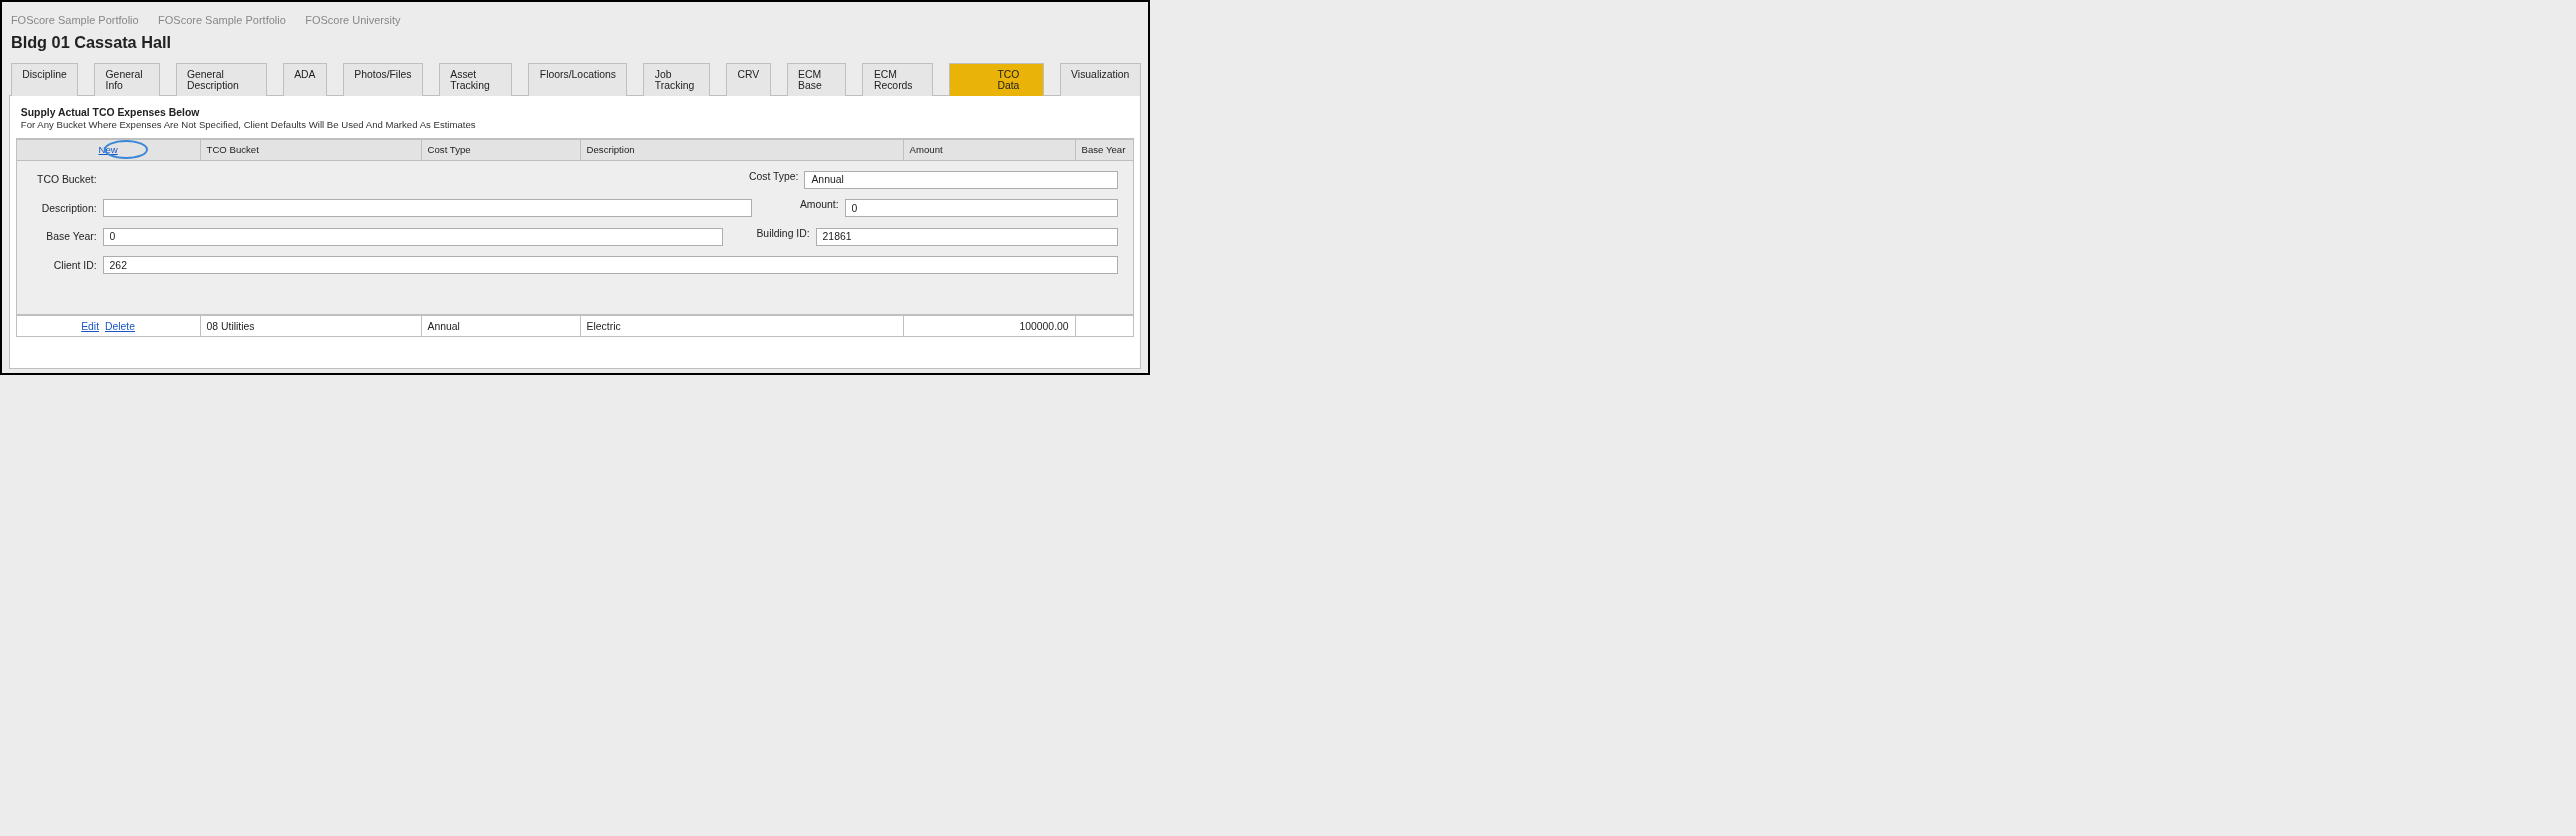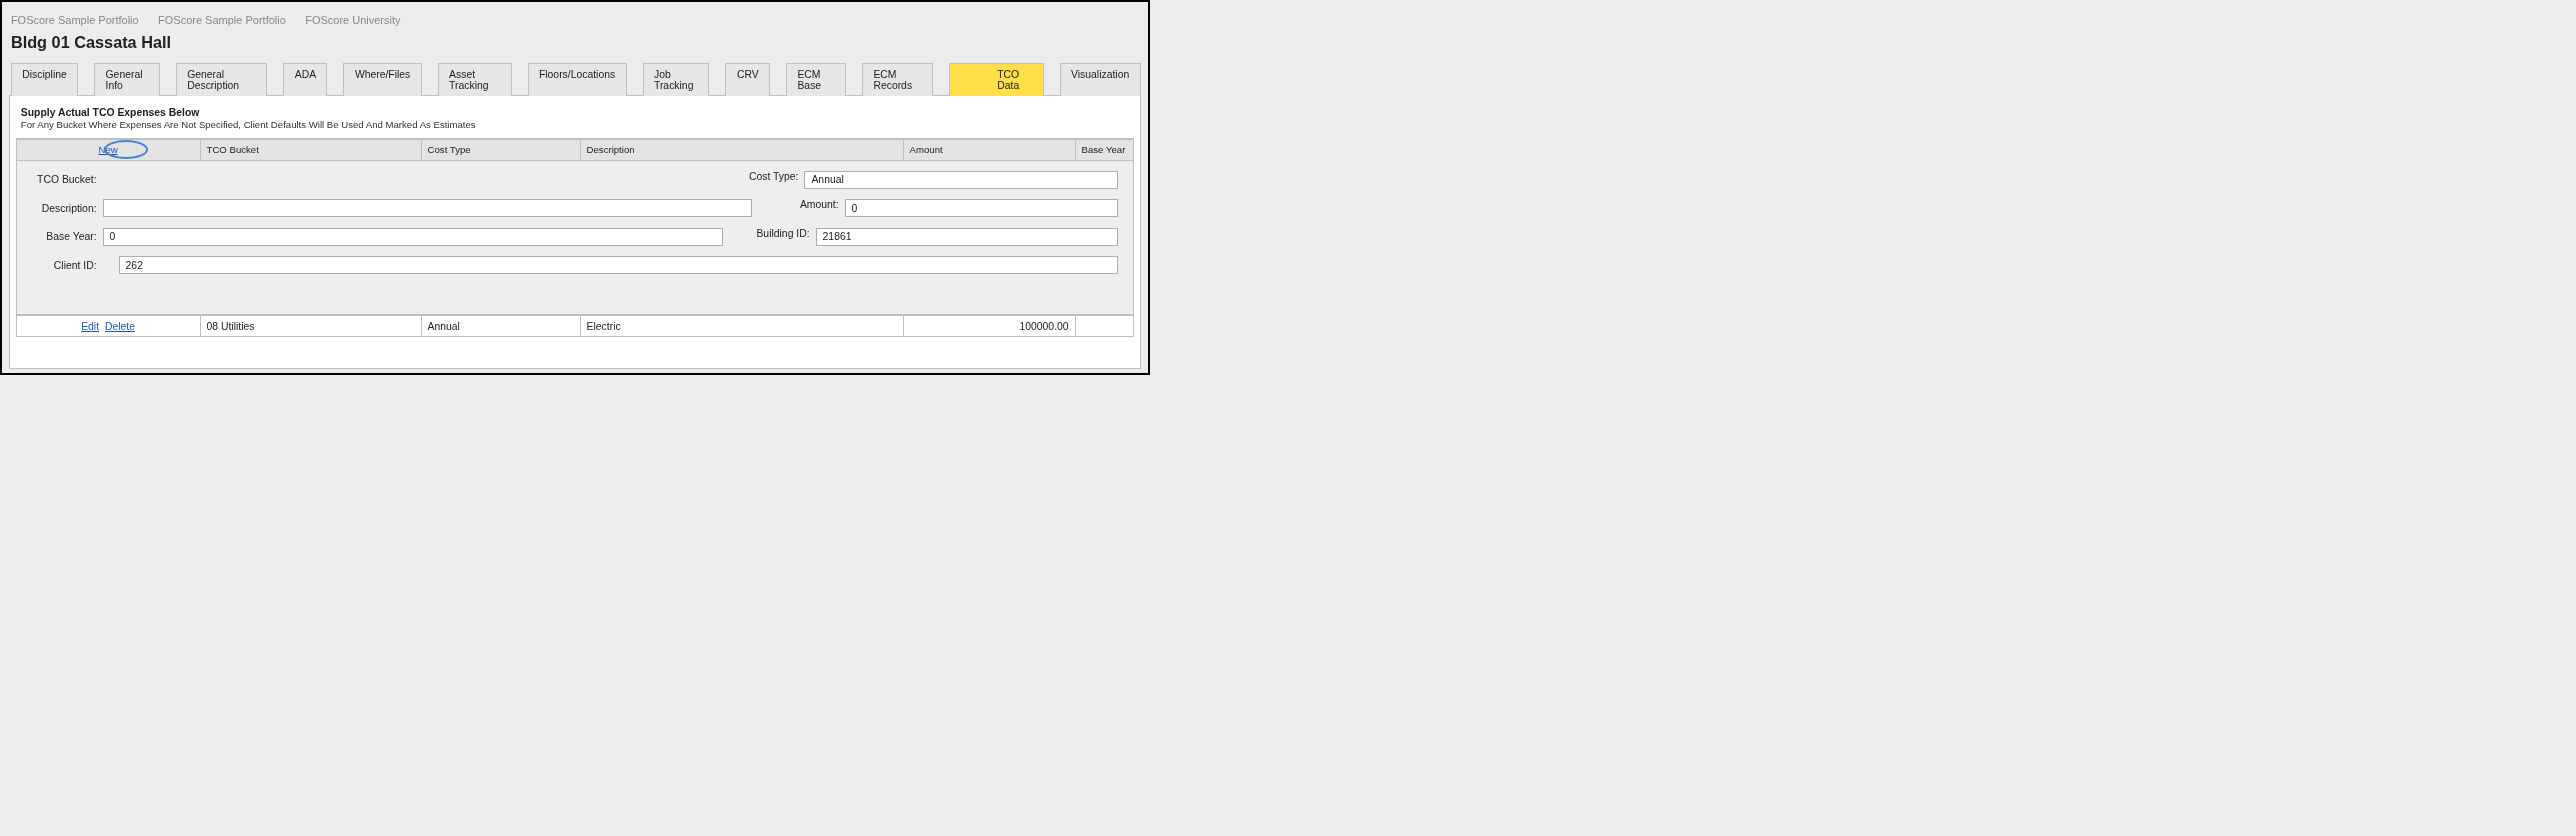--- a/index.html
+++ b/index.html
@@ -3,21 +3,21 @@
   <meta charset="utf-8">
   <style>
     * { box-sizing: border-box; margin: 0; padding: 0; }
     body { font-family: Arial, Helvetica, sans-serif; font-size: 10.4px; background: #ececec; color: #333; }
     .window { border: 2.2px solid #000; background: #ececec; padding: 6px 7.4px 0 7.4px; width: 1150px; height: 375px; overflow: hidden; position: relative; }
     .breadcrumbs { padding: 6px 0 4.4px 1.5px; color: #888; font-size: 11px; }
     .breadcrumbs span { margin-right: 16.3px; }
     .page-title { font-size: 16.3px; font-weight: bold; color: #222; padding: 3px 1.5px 10.4px 1.5px; }
     .tabs { display: flex; gap: 16px; padding-left: 1.5px; }
     .tab { border: 0.7px solid #bfbfbf; background: #e6e6e6; color: #222; padding: 5.2px 10.4px; font-size: 10.4px; cursor: pointer; border-bottom: none; }
-    .tab.active { background: #fde047; padding-left: 47px; }
+    .tab.active { background: #eab308; padding-left: 47px; }
     .tab-content { border: 0.7px solid #bfbfbf; background: #fff; margin-top: -0.7px; padding: 10.4px 0 0 0; min-height: 274px; }
     .section-head { padding: 0 10.4px 3px 10.4px; }
     .section-title { font-weight: bold; color: #222; font-size: 10.4px; margin-bottom: 1.5px; }
     .section-sub { color: #333; font-size: 9.6px; margin-bottom: 4.4px; }
     .grid-wrap { margin: 0 5.2px; border: 0.7px solid #bfbfbf; background: #e8e8e8; }
     .grid-toolbar { padding: 4.4px; }
     .search-box { width: 379px; height: 18px; border: 0.7px solid #adadad; background: #fff; padding: 1.5px 4.4px; font-size: 10.4px; color: #333; }
     .grid-head { display: flex; border-top: 0.7px solid #bfbfbf; border-bottom: 0.7px solid #bfbfbf; background: #e3e3e3; }
     .gh-cell { border-right: 0.7px solid #bfbfbf; padding: 4.4px 6px; font-size: 9.6px; color: #222; }
     .gh-cmd { width: 184px; text-align: center; position: relative; }
@@ -55,21 +55,21 @@
     <span>FOScore University</span>
   </div>
 
   <div class="page-title">Bldg 01 Cassata Hall</div>
 
   <div class="tabs">
     <div class="tab">Discipline</div>
     <div class="tab">General Info</div>
     <div class="tab">General Description</div>
     <div class="tab">ADA</div>
-    <div class="tab">Where/Files</div>
+    <div class="tab">Photos/Files</div>
     <div class="tab">Asset Tracking</div>
     <div class="tab">Floors/Locations</div>
     <div class="tab">Job Tracking</div>
     <div class="tab">CRV</div>
     <div class="tab">ECM Base</div>
     <div class="tab">ECM Records</div>
     <div class="tab active">TCO Data</div>
     <div class="tab">Visualization</div>
   </div>
 
@@ -122,21 +122,21 @@
           </div>
           <div class="form-col-right">
             <div class="flabel">Building ID:</div>
             <input class="finput" type="text" value="21861" style="">
           </div>
         </div>
 
         <div class="form-row">
           <div class="form-col-left">
             <div class="flabel">Client ID:</div>
-            <input class="finput" type="text" style="width: 620px; margin-left: 16px;" value="262">
+            <input class="finput" type="text" style="width: 620px;" value="262">
           </div>
         </div>
       </div>
 
       <div class="data-row">
         <div class="dr-cell dr-cmd" style="width:184px">
           <span class="link">Edit</span>
           <span class="link">Delete</span>
         </div>
         <div class="dr-cell" style="width:221px">08 Utilities</div>

